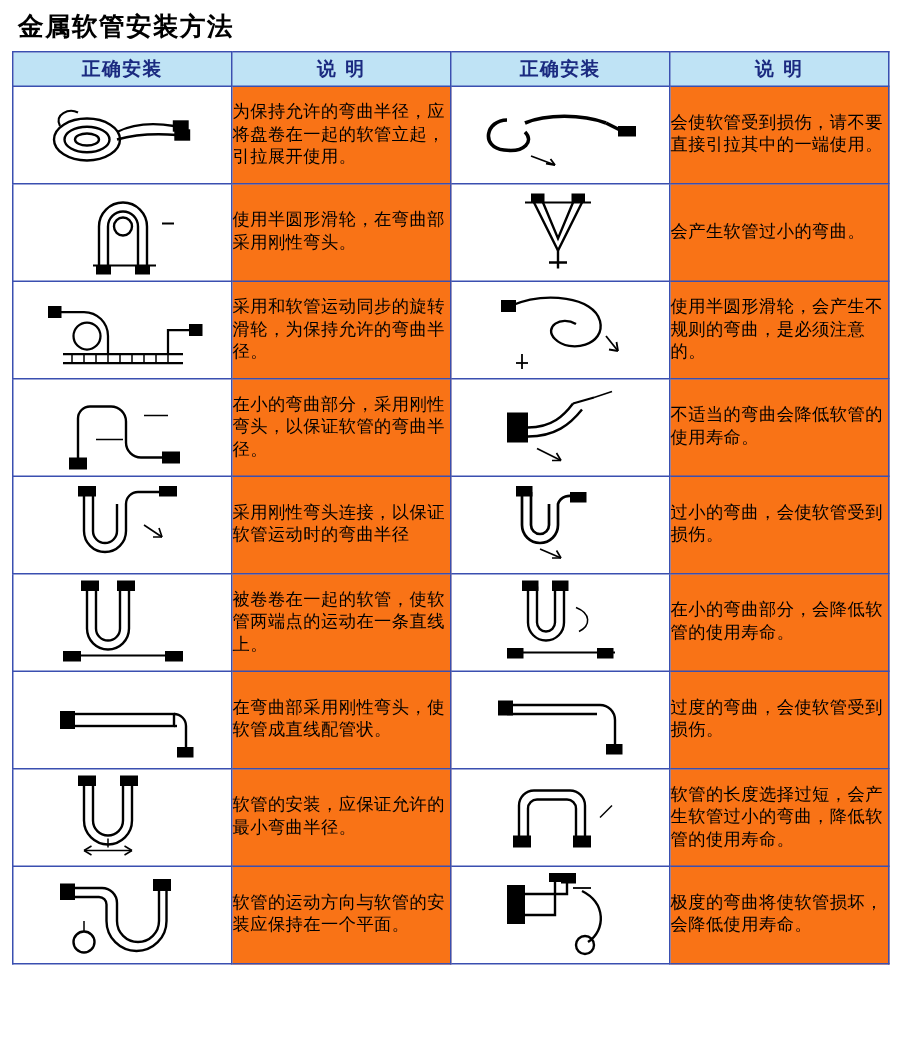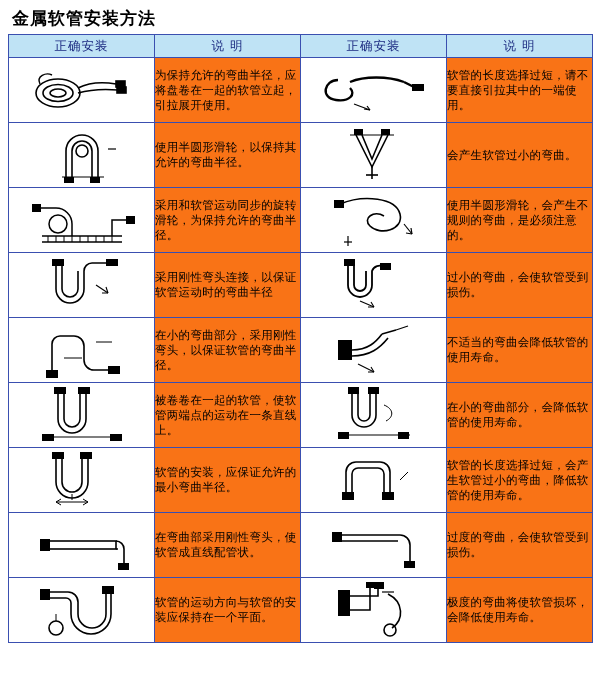--- a/index.html
+++ b/index.html
@@ -36,21 +36,21 @@
   }
   table.main td, table.main th {
     border: 1px solid #3a4fb0;
     padding: 0;
     vertical-align: middle;
   }
   thead th {
     background: #bfe3f5;
     color: #1b2a80;
     font-size: 12.5px;
-    font-weight: normal;
+    font-weight: bold;
     height: 22px;
     text-align: center;
     letter-spacing: 1px;
   }
   col.img-col { width: 146px; }
   col.txt-col { width: 146px; }
 
   td.img-cell {
     background: #ffffff;
     text-align: center;
@@ -125,40 +125,40 @@
                 <path d="M100 22 L112 28"></path>
               </g>
               <rect x="108" y="24" width="12" height="7" fill="#000"></rect>
               <g stroke="#000" stroke-width="1.2" fill="none">
                 <path d="M50 44 L66 50"></path>
                 <path d="M66 50 l-6 -1 M66 50 l-3 -4"></path>
               </g>
             </svg>
           </div>
         </td>
-        <td class="txt-cell">软管的长度选择过短，请不要直接引拉其中的一端使用。</td>
+        <td class="txt-cell">会使软管受到损伤，请不要直接引拉其中的一端使用。</td>
       </tr>
 
       <tr>
         <td class="img-cell">
           <div class="fig">
             <svg viewBox="0 0 140 60" width="140" height="60">
               <g fill="none" stroke="#000" stroke-width="1.6">
                 <path d="M54 52 L54 26 A16 16 0 0 1 86 26 L86 52"></path>
                 <path d="M60 52 L60 26 A10 10 0 0 1 80 26 L80 52"></path>
                 <circle cx="70" cy="26" r="6" fill="#fff"></circle>
                 <line x1="50" y1="52" x2="92" y2="52" stroke-width="1.2"></line>
                 <rect x="52" y="52" width="10" height="6" fill="#000" stroke="none"></rect>
                 <rect x="78" y="52" width="10" height="6" fill="#000" stroke="none"></rect>
                 <path d="M96 24 L104 24" stroke-width="1.2"></path>
               </g>
             </svg>
           </div>
         </td>
-        <td class="txt-cell">使用半圆形滑轮，以保持其允许的弯曲半径。</td>
+        <td class="txt-cell">使用半圆形滑轮，在弯曲部采用刚性弯头。</td>
         <td class="img-cell">
           <div class="fig">
             <svg viewBox="0 0 140 60" width="140" height="60">
               <g fill="none" stroke="#000" stroke-width="1.6">
                 <path d="M52 10 L68 42 L84 10"></path>
                 <path d="M58 10 L68 34 L78 10"></path>
                 <line x1="46" y1="10" x2="90" y2="10" stroke-width="1.2"></line>
                 <rect x="50" y="4" width="9" height="6" fill="#000" stroke="none"></rect>
                 <rect x="77" y="4" width="9" height="6" fill="#000" stroke="none"></rect>
                 <path d="M68 42 L68 54"></path>
@@ -205,20 +205,54 @@
           </div>
         </td>
         <td class="txt-cell">使用半圆形滑轮，会产生不规则的弯曲，是必须注意的。</td>
       </tr>
 
       <tr>
         <td class="img-cell">
           <div class="fig">
             <svg viewBox="0 0 140 60" width="140" height="60">
               <g fill="none" stroke="#000" stroke-width="1.6">
+                <path d="M40 52 L40 24 A8 8 0 0 1 48 16 L62 16"></path>
+                <path d="M62 16 A10 10 0 0 1 72 26 L72 40 A10 10 0 0 0 82 50 L98 50"></path>
+                <rect x="34" y="50" width="12" height="8" fill="#000" stroke="none"></rect>
+                <rect x="96" y="46" width="12" height="8" fill="#000" stroke="none"></rect>
+                <path d="M52 38 L70 38" stroke-width="1"></path>
+                <path d="M84 22 L100 22" stroke-width="1"></path>
+              </g>
+            </svg>
+          </div>
+        </td>
+        <td class="txt-cell">在小的弯曲部分，采用刚性弯头，以保证软管的弯曲半径。</td>
+        <td class="img-cell">
+          <div class="fig">
+            <svg viewBox="0 0 140 60" width="140" height="60">
+              <g fill="none" stroke="#000" stroke-width="1.6">
+                <rect x="34" y="20" width="14" height="20" fill="#000" stroke="none"></rect>
+                <path d="M48 30 C64 30 72 22 78 14"></path>
+                <path d="M48 36 C66 36 76 28 84 18"></path>
+                <path d="M78 14 L92 10" stroke-width="1.4"></path>
+                <path d="M54 44 L70 52" stroke-width="1.1"></path>
+                <path d="M70 52 l-6 0 M70 52 l-3 -5" stroke-width="1.1"></path>
+                <path d="M92 10 L104 6" stroke-width="1.1"></path>
+              </g>
+            </svg>
+          </div>
+        </td>
+        <td class="txt-cell">不适当的弯曲会降低软管的使用寿命。</td>
+      </tr>
+
+      <tr>
+        <td class="img-cell">
+          <div class="fig">
+            <svg viewBox="0 0 140 60" width="140" height="60">
+              <g fill="none" stroke="#000" stroke-width="1.6">
                 <path d="M44 8 L44 34 A14 14 0 0 0 58 48 A14 14 0 0 0 72 34 L72 16"></path>
                 <path d="M50 8 L50 34 A8 8 0 0 0 58 42 A8 8 0 0 0 66 34 L66 16"></path>
                 <rect x="40" y="4" width="12" height="7" fill="#000" stroke="none"></rect>
                 <path d="M72 16 A8 8 0 0 1 80 8 L96 8"></path>
                 <rect x="94" y="4" width="12" height="7" fill="#000" stroke="none"></rect>
                 <path d="M84 30 L96 38" stroke-width="1.1"></path>
                 <path d="M96 38 l-6 0 M96 38 l-2 -6" stroke-width="1.1"></path>
               </g>
             </svg>
           </div>
@@ -232,54 +266,20 @@
                 <path d="M50 8 L50 30 A6 6 0 0 0 62 30 L62 16"></path>
                 <rect x="40" y="4" width="11" height="7" fill="#000" stroke="none"></rect>
                 <rect x="76" y="8" width="11" height="7" fill="#000" stroke="none"></rect>
                 <path d="M56 46 L70 52" stroke-width="1.1"></path>
                 <path d="M70 52 l-6 0 M70 52 l-3 -5" stroke-width="1.1"></path>
               </g>
             </svg>
           </div>
         </td>
         <td class="txt-cell">过小的弯曲，会使软管受到损伤。</td>
-      </tr>
-
-      <tr>
-        <td class="img-cell">
-          <div class="fig">
-            <svg viewBox="0 0 140 60" width="140" height="60">
-              <g fill="none" stroke="#000" stroke-width="1.6">
-                <path d="M40 52 L40 24 A8 8 0 0 1 48 16 L62 16"></path>
-                <path d="M62 16 A10 10 0 0 1 72 26 L72 40 A10 10 0 0 0 82 50 L98 50"></path>
-                <rect x="34" y="50" width="12" height="8" fill="#000" stroke="none"></rect>
-                <rect x="96" y="46" width="12" height="8" fill="#000" stroke="none"></rect>
-                <path d="M52 38 L70 38" stroke-width="1"></path>
-                <path d="M84 22 L100 22" stroke-width="1"></path>
-              </g>
-            </svg>
-          </div>
-        </td>
-        <td class="txt-cell">在小的弯曲部分，采用刚性弯头，以保证软管的弯曲半径。</td>
-        <td class="img-cell">
-          <div class="fig">
-            <svg viewBox="0 0 140 60" width="140" height="60">
-              <g fill="none" stroke="#000" stroke-width="1.6">
-                <rect x="34" y="20" width="14" height="20" fill="#000" stroke="none"></rect>
-                <path d="M48 30 C64 30 72 22 78 14"></path>
-                <path d="M48 36 C66 36 76 28 84 18"></path>
-                <path d="M78 14 L92 10" stroke-width="1.4"></path>
-                <path d="M54 44 L70 52" stroke-width="1.1"></path>
-                <path d="M70 52 l-6 0 M70 52 l-3 -5" stroke-width="1.1"></path>
-                <path d="M92 10 L104 6" stroke-width="1.1"></path>
-              </g>
-            </svg>
-          </div>
-        </td>
-        <td class="txt-cell">不适当的弯曲会降低软管的使用寿命。</td>
       </tr>
 
       <tr>
         <td class="img-cell">
           <div class="fig">
             <svg viewBox="0 0 140 60" width="140" height="60">
               <g fill="none" stroke="#000" stroke-width="1.6">
                 <path d="M46 6 L46 34 A14 14 0 0 0 60 48 A14 14 0 0 0 74 34 L74 6"></path>
                 <path d="M52 6 L52 34 A8 8 0 0 0 60 42 A8 8 0 0 0 68 34 L68 6"></path>
                 <rect x="42" y="2" width="12" height="7" fill="#000" stroke="none"></rect>
@@ -309,20 +309,50 @@
           </div>
         </td>
         <td class="txt-cell">在小的弯曲部分，会降低软管的使用寿命。</td>
       </tr>
 
       <tr>
         <td class="img-cell">
           <div class="fig">
             <svg viewBox="0 0 140 60" width="140" height="60">
               <g fill="none" stroke="#000" stroke-width="1.6">
+                <rect x="34" y="26" width="70" height="8"></rect>
+                <rect x="28" y="24" width="10" height="12" fill="#000" stroke="none"></rect>
+                <path d="M104 26 A8 8 0 0 1 112 34 L112 50"></path>
+                <path d="M104 34 L106 34"></path>
+                <rect x="106" y="48" width="11" height="7" fill="#000" stroke="none"></rect>
+              </g>
+            </svg>
+          </div>
+        </td>
+        <td class="txt-cell">在弯曲部采用刚性弯头，使软管成直线配管状。</td>
+        <td class="img-cell">
+          <div class="fig">
+            <svg viewBox="0 0 140 60" width="140" height="60">
+              <g fill="none" stroke="#000" stroke-width="1.6">
+                <path d="M34 20 L96 20 A10 10 0 0 1 106 30 L106 48"></path>
+                <path d="M34 26 L94 26"></path>
+                <rect x="28" y="17" width="10" height="10" fill="#000" stroke="none"></rect>
+                <rect x="100" y="46" width="11" height="7" fill="#000" stroke="none"></rect>
+              </g>
+            </svg>
+          </div>
+        </td>
+        <td class="txt-cell">过度的弯曲，会使软管受到损伤。</td>
+      </tr>
+
+      <tr>
+        <td class="img-cell">
+          <div class="fig">
+            <svg viewBox="0 0 140 60" width="140" height="60">
+              <g fill="none" stroke="#000" stroke-width="1.6">
                 <path d="M44 6 L44 32 A16 16 0 0 0 76 32 L76 6"></path>
                 <path d="M50 6 L50 32 A10 10 0 0 0 70 32 L70 6"></path>
                 <rect x="40" y="2" width="12" height="7" fill="#000" stroke="none"></rect>
                 <rect x="68" y="2" width="12" height="7" fill="#000" stroke="none"></rect>
                 <path d="M60 50 L60 44" stroke-width="1"></path>
                 <path d="M44 52 L76 52" stroke-width="1"></path>
                 <path d="M44 52 l5 -3 M44 52 l5 3 M76 52 l-5 -3 M76 52 l-5 3" stroke-width="1"></path>
               </g>
             </svg>
           </div>
@@ -335,50 +365,20 @@
                 <path d="M42 44 L42 22 A10 10 0 0 1 52 12 L76 12 A10 10 0 0 1 86 22 L86 44"></path>
                 <path d="M48 44 L48 24 A6 6 0 0 1 54 18 L74 18 A6 6 0 0 1 80 24 L80 44"></path>
                 <rect x="38" y="42" width="12" height="8" fill="#000" stroke="none"></rect>
                 <rect x="78" y="42" width="12" height="8" fill="#000" stroke="none"></rect>
                 <path d="M96 30 L104 22" stroke-width="1"></path>
               </g>
             </svg>
           </div>
         </td>
         <td class="txt-cell">软管的长度选择过短，会产生软管过小的弯曲，降低软管的使用寿命。</td>
-      </tr>
-
-      <tr>
-        <td class="img-cell">
-          <div class="fig">
-            <svg viewBox="0 0 140 60" width="140" height="60">
-              <g fill="none" stroke="#000" stroke-width="1.6">
-                <rect x="34" y="26" width="70" height="8"></rect>
-                <rect x="28" y="24" width="10" height="12" fill="#000" stroke="none"></rect>
-                <path d="M104 26 A8 8 0 0 1 112 34 L112 50"></path>
-                <path d="M104 34 L106 34"></path>
-                <rect x="106" y="48" width="11" height="7" fill="#000" stroke="none"></rect>
-              </g>
-            </svg>
-          </div>
-        </td>
-        <td class="txt-cell">在弯曲部采用刚性弯头，使软管成直线配管状。</td>
-        <td class="img-cell">
-          <div class="fig">
-            <svg viewBox="0 0 140 60" width="140" height="60">
-              <g fill="none" stroke="#000" stroke-width="1.6">
-                <path d="M34 20 L96 20 A10 10 0 0 1 106 30 L106 48"></path>
-                <path d="M34 26 L94 26"></path>
-                <rect x="28" y="17" width="10" height="10" fill="#000" stroke="none"></rect>
-                <rect x="100" y="46" width="11" height="7" fill="#000" stroke="none"></rect>
-              </g>
-            </svg>
-          </div>
-        </td>
-        <td class="txt-cell">过度的弯曲，会使软管受到损伤。</td>
       </tr>
 
       <tr>
         <td class="img-cell">
           <div class="fig">
             <svg viewBox="0 0 140 60" width="140" height="60">
               <g fill="none" stroke="#000" stroke-width="1.6">
                 <path d="M34 12 L56 12 A10 10 0 0 1 66 22 L66 34 A14 14 0 0 0 94 34 L94 14"></path>
                 <path d="M34 18 L54 18 A5 5 0 0 1 59 23 L59 34 A20 20 0 0 0 99 34 L99 14"></path>
                 <rect x="28" y="9" width="10" height="11" fill="#000" stroke="none"></rect>

